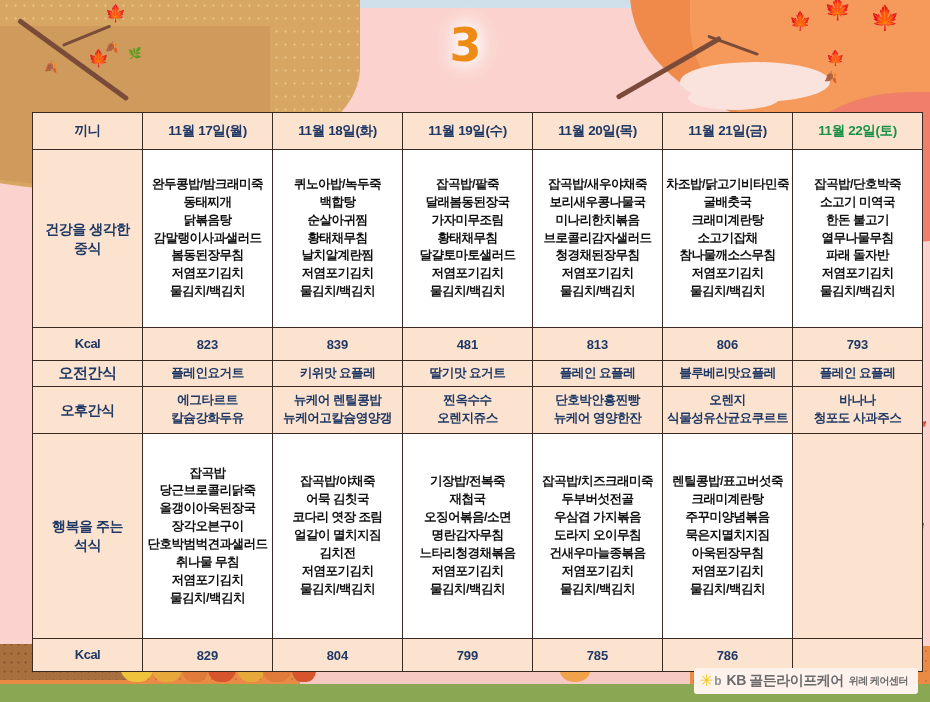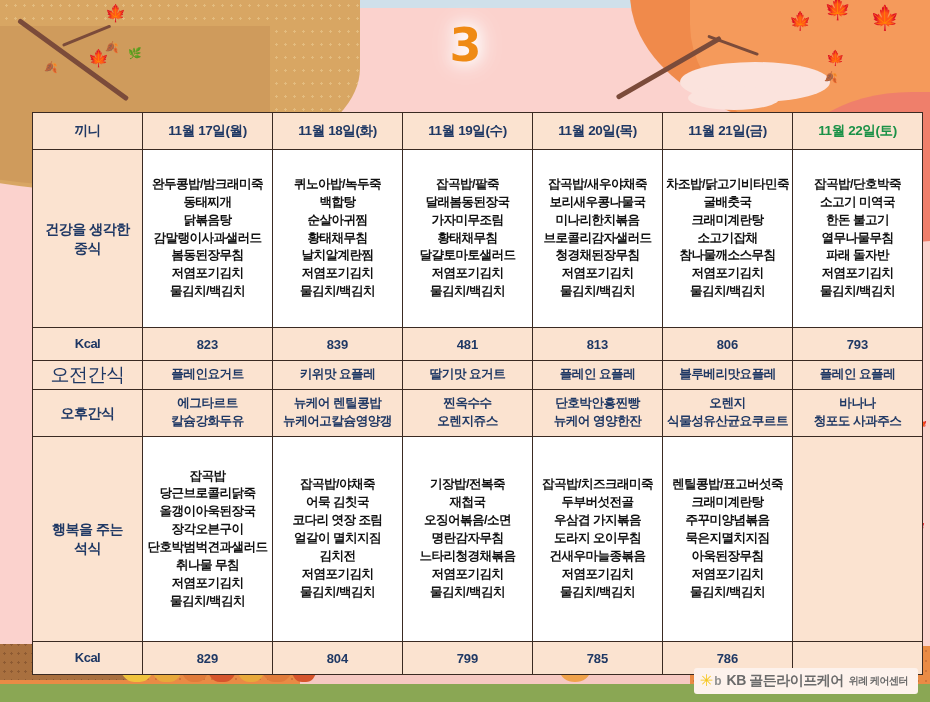--- a/index.html
+++ b/index.html
@@ -77,21 +77,21 @@
 
   
   .tbl-wrap{position:absolute;left:32px;top:82px;width:878px;margin-top:30px;}
   table{border-collapse:collapse;width:890px;table-layout:fixed;
         font-family:"Liberation Sans","DejaVu Sans",sans-serif;}
   table td{border:1.3px solid #3a2a22;vertical-align:middle;text-align:center;
            color:#1f3864;}
   .hdr{background:#fbe3d0;font-weight:700;font-size:13.5px;height:34px;letter-spacing:-.4px;}
   .hdr.sat{color:#1a9147;}
   .lbl{background:#fbe3d0;font-weight:700;font-size:14px;letter-spacing:-.5px;line-height:1.35;}
-  .lbl-sm{font-weight:400;font-size:19px;background:#fbe3d0;letter-spacing:-.5px;}
+  .lbl-sm{font-weight:700;font-size:15px;background:#fbe3d0;letter-spacing:-.5px;}
   .meal{background:#ffffff;font-weight:700;font-size:12.6px;line-height:1.42;
         letter-spacing:-.6px;color:#111;padding:6px 2px;}
   .kcal{background:#fbe3d0;font-weight:700;font-size:13px;height:30px;}
   .snack{background:#fbe3d0;font-weight:700;font-size:12.6px;letter-spacing:-.5px;line-height:1.4;}
   .snack-pm{height:44px;}
   .empty{background:#fbe3d0;}
   .col0{width:110px;}
   .colD{width:130px;}
 
   

